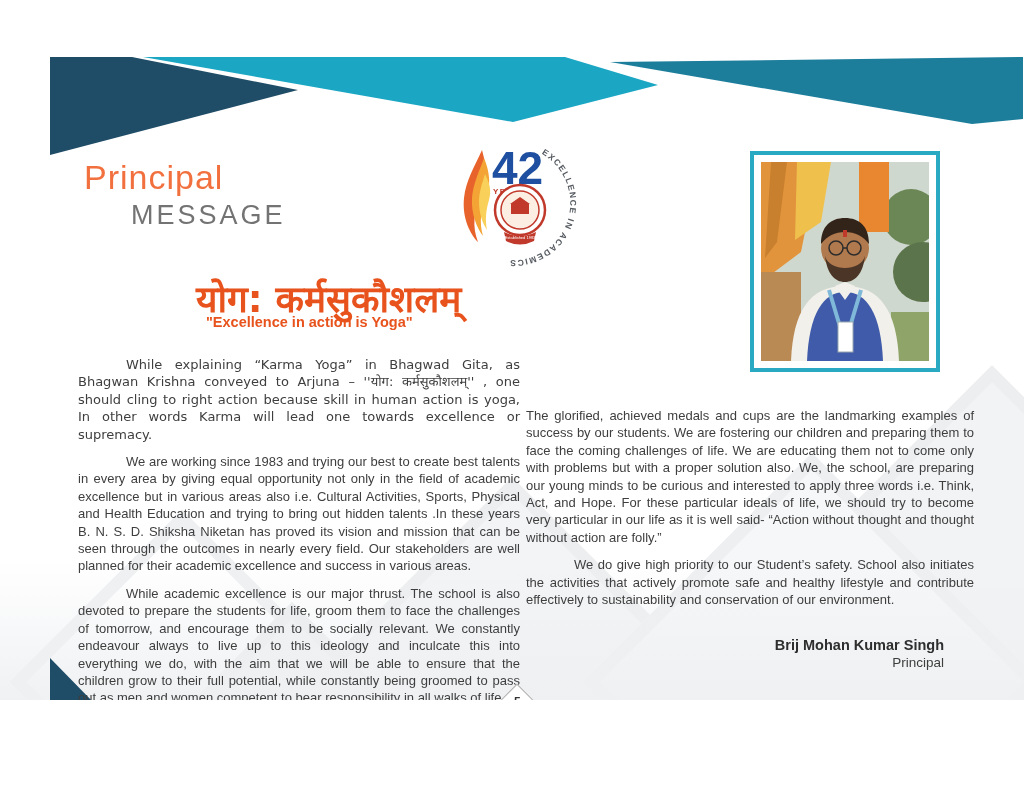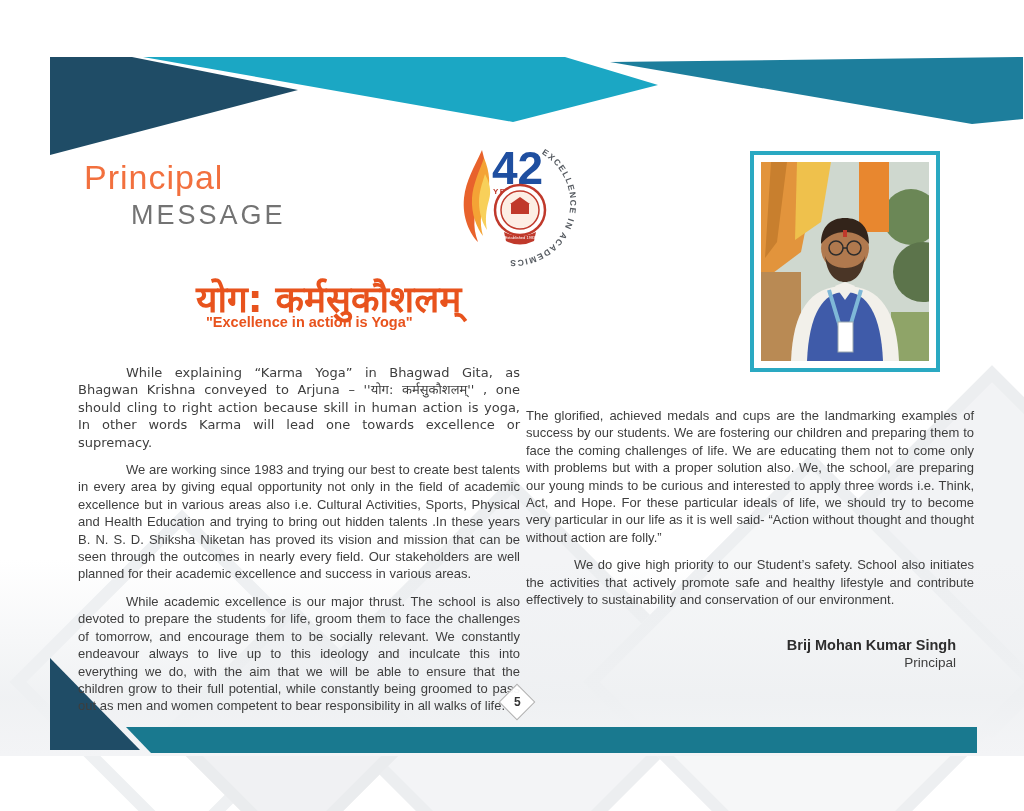--- a/index.html
+++ b/index.html
@@ -1,17 +1,17 @@
 <!DOCTYPE html>
 <html><head>
 <meta charset="utf-8">
 <style>
   html,body { margin:0; padding:0; background:#ffffff; }
   .canvas {
-    position:relative; width:1024px; height:811px; overflow:hidden;
+    position:relative; width:1024px; height:700px; overflow:hidden;
     background:#ffffff; font-family:"Liberation Sans", sans-serif;
   }
 
   
   .wm { position:absolute; pointer-events:none; }
   .wm-band { left:0; top:560px; width:1024px; height:196px;
     background:linear-gradient(180deg, rgba(240,241,243,0) 0%, rgba(238,240,242,.9) 70%, rgba(243,244,246,1) 100%); }
   .wm-diamond { border:12px solid #eef0f2; background:transparent; transform:rotate(45deg); }
   .wm-d1 { left:60px;  top:560px; width:220px; height:220px; }
   .wm-d2 { left:360px; top:540px; width:280px; height:280px; background:#f3f4f6; border-color:#eceef0; }
@@ -27,28 +27,28 @@
   
   .title1 { position:absolute; left:84px; top:158px; font-size:34px; color:#F2703E; letter-spacing:1px; }
   .title2 { position:absolute; left:131px; top:200px; font-size:27px; color:#737373; letter-spacing:3px; }
 
   .heading-sanskrit { position:absolute; left:196px; top:272px; font-size:37px; font-weight:bold;
     color:#E8531D; font-family:"DejaVu Sans", sans-serif; }
   .heading-sub { position:absolute; left:206px; top:314px; font-size:14.5px; font-weight:bold; color:#E8531D; }
 
   
   .col { position:absolute; }
-  .col-left  { left:78px;  top:364px; width:442px; }
+  .col-left  { left:78px;  top:356px; width:442px; }
   .col-right { left:520px; top:407px; width:448px;margin-left:6px; }
   .col p { margin:0 0 10px 0; font-size:13px; line-height:17.4px; text-align:justify;
     color:#3e3e3e; text-indent:48px; }
   .col p.no-indent { text-indent:0; }
   .dev { font-family:"DejaVu Sans", sans-serif; }
 
-  .signature { position:absolute; right:68px; top:636px; text-align:right; }
+  .signature { position:absolute; right:80px; top:636px; text-align:right; }
   .sig-name { font-size:14.5px; font-weight:bold; color:#2e2e2e; line-height:18px; }
   .sig-role { font-size:13.5px; color:#3e3e3e; line-height:17px; }
 
   
   .photo-frame { position:absolute; left:750px; top:151px; width:190px; height:221px;
     box-sizing:border-box; border:4px solid #2AA9C2; background:#ffffff; padding:7px; }
   .photo-frame svg { display:block; }
 
   
   .pagenum { position:absolute; left:504px; top:689px; width:24px; height:24px;

